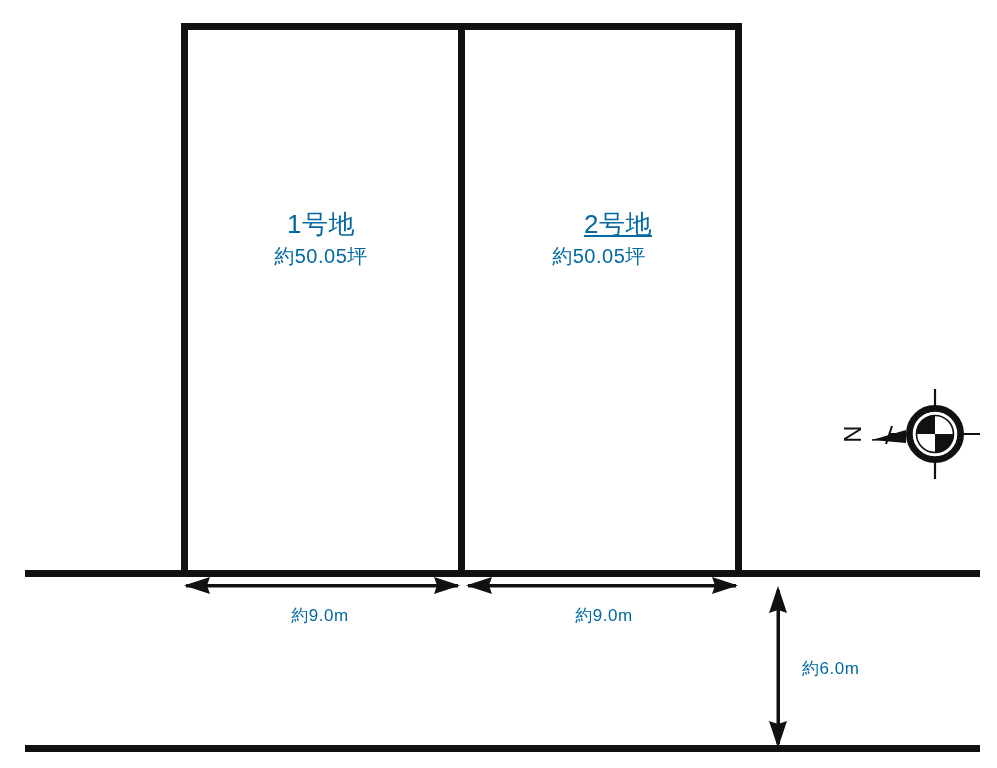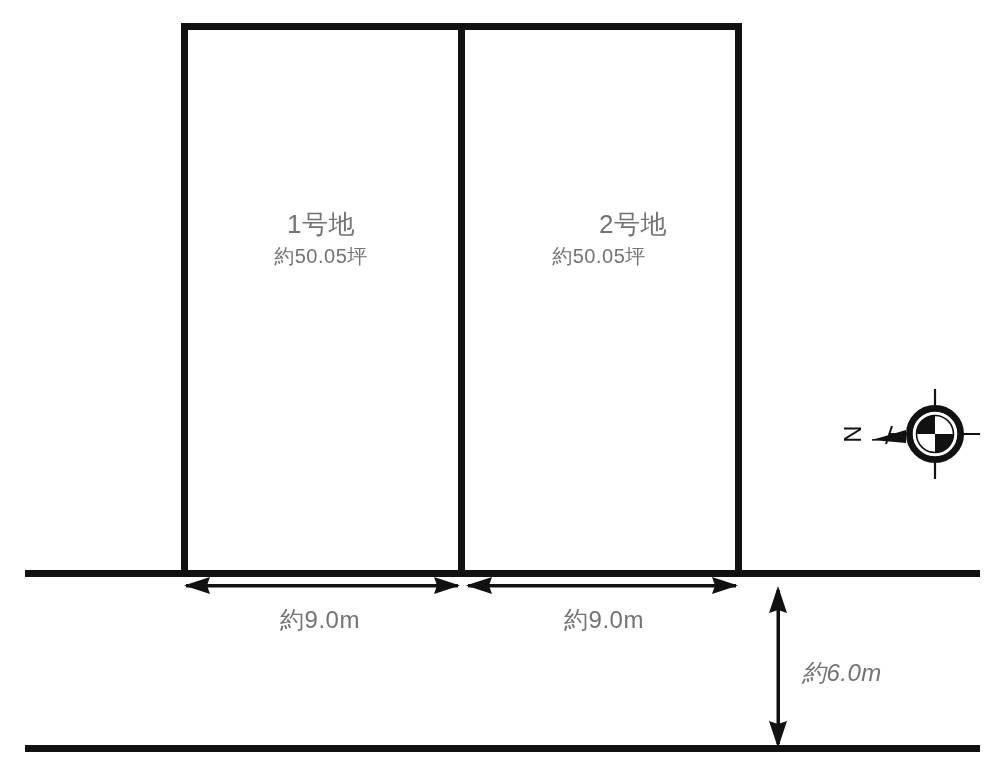--- a/index.html
+++ b/index.html
@@ -7,28 +7,28 @@
     width:997px;height:768px;
     background:#ffffff;
     font-family:"Liberation Sans","DejaVu Sans",sans-serif;
     overflow:hidden;
     position:relative;
   }
   #stage{position:absolute;left:0;top:0;width:997px;height:768px;}
   .svg-layer{position:absolute;left:0;top:0;width:997px;height:768px;}
   .lbl{
     position:absolute;
-    color:#737373;
+    color:#0369a1;
     white-space:nowrap;
     letter-spacing:0.5px;
     user-select:none;
   }
   .plot-name{font-size:26px;}
   .plot-area{font-size:20px;}
-  .dim-label{font-size:24px;}
+  .dim-label{font-size:17px;}
   .center-x{transform:translateX(-50%);}
 </style>
 </head>
 <body>
 
 <div id="stage">
 
   <svg class="svg-layer" viewBox="0 0 997 768" xmlns="http://www.w3.org/2000/svg">
 
     <g>
@@ -98,23 +98,23 @@
     <g transform="translate(852,434) rotate(-90)">
       <text x="0" y="0" text-anchor="middle" dominant-baseline="central" font-family="Liberation Sans, sans-serif" font-size="24" font-weight="400" fill="#111111">N</text>
     </g>
 
   </svg>
 
   <div class="lbl plot-name center-x" style="left:321px;top:207px;">1号地</div>
 
   <div class="lbl plot-area center-x" style="left:321px;top:243px;">約50.05坪</div>
 
-  <div class="lbl plot-name center-x" style="left:633px;top:207px;">2号地</div>
+  <div class="lbl plot-name center-x" style="left:618px;top:207px;text-decoration:underline;">2号地</div>
 
   <div class="lbl plot-area center-x" style="left:599px;top:243px;">約50.05坪</div>
 
   <div class="lbl dim-label center-x" style="left:320px;top:604px;">約9.0m</div>
 
   <div class="lbl dim-label center-x" style="left:604px;top:604px;">約9.0m</div>
 
-  <div class="lbl dim-label" style="left:802px;top:657px;font-style:italic;">約6.0m</div>
+  <div class="lbl dim-label" style="left:802px;top:657px;">約6.0m</div>
 
 </div>
 
 </body></html>

